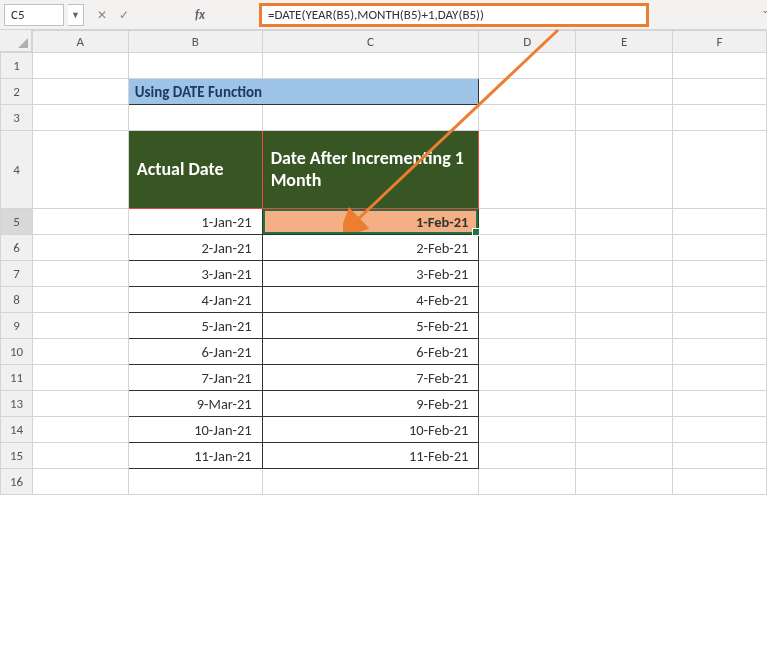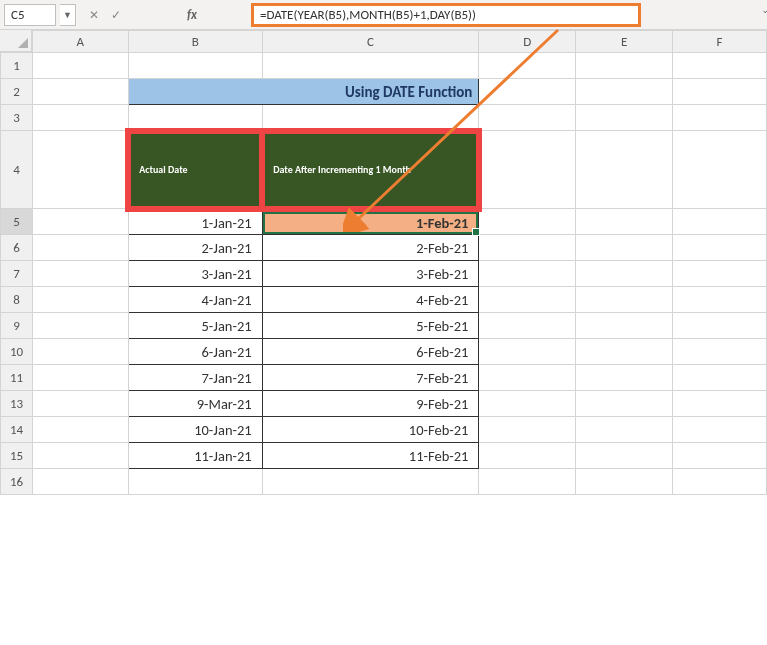--- a/index.html
+++ b/index.html
@@ -1,40 +1,40 @@
 <!DOCTYPE html>
 <html><head>
 <meta charset="utf-8">
 <style>
 * { box-sizing: border-box; margin: 0; padding: 0; }
 body { font-family: Calibri, Arial, sans-serif; font-size: 14px; background: #fff; color: #333; user-select: none; }
 
 .toolbar { display: flex; align-items: center; height: 30px; border-bottom: 1px solid #d4d4d4; background: #f3f2f1; padding: 2px 4px; gap: 4px; }
-.name-box { width: 52px; height: 22px; background: #fff; border: 1px solid #c0c0c0; padding: 1px 6px; font-size: 13px; display:flex; align-items:center; }
+.name-box { width: 60px; height: 22px; background: #fff; border: 1px solid #c0c0c0; padding: 1px 6px; font-size: 13px; display:flex; align-items:center; }
 .name-dd { width:16px; height:22px; border:1px solid #c0c0c0; border-left:none; background:#fff; display:flex; align-items:center; justify-content:center; color:#666; font-size:9px; }
 .fx-btns { display:flex; gap:2px; margin: 0 4px; }
 .fx-btn { width:20px; height:20px; display:flex; align-items:center; justify-content:center; color:#888; font-size:12px; }
 .fx-label { font-style: italic; font-weight: bold; color: #666; font-size: 13px; width:20px; text-align:center;margin-left:48px; }
 .formula-bar-wrap { flex:1; position:relative; }
 .formula-bar { height: 24px; background: #fff; border: 3px solid #ed7d31; padding: 1px 6px; font-size: 13px; display:flex; align-items:center; width: 390px; position:relative;margin-left:45px; }
 .formula-dd { position:absolute; right:-2px; top:4px; color:#666; font-size:9px; }
 
 .grid-wrap { position: relative; }
 .sel-all { position:absolute; left:0; top:0; width:32px; height:22px; background:#f0f0f0; border-right:1px solid #d4d4d4; border-bottom:1px solid #d4d4d4; }
 .sel-all::after { content:''; position:absolute; right:3px; bottom:3px; width:0; height:0; border-style:solid; border-width:0 0 10px 10px; border-color: transparent transparent #b0b0b0 transparent; }
 
 table.grid { border-collapse: collapse; table-layout: fixed; }
 .col-head th { background: #f0f0f0; border: 1px solid #d4d4d4; height: 22px; font-weight: normal; color: #555; font-size: 13px; text-align:center; }
 .col-head th.rowh { width:32px; }
 .row-head { background: #f0f0f0; border: 1px solid #d4d4d4; width:32px; text-align:center; font-weight:normal; color:#555; font-size:13px; }
 .row-head.sel { background:#d8d8d8; }
 td.cell { border: 1px solid #d4d4d4; height: 26px; padding: 2px 6px; background:#fff; vertical-align:middle; }
 
-td.title { background:#9dc3e6; color:#203864; font-weight:bold; text-align:right; border:1px solid #333; font-size:15px; }
-td.hdr { background:#375623; color:#fff; font-weight:bold; border:6px solid #ef4444; padding:4px 8px; font-size:10px; line-height:1.2; }
+td.title { background:#9dc3e6; color:#203864; font-weight:bold; text-align:left; border:1px solid #333; font-size:15px; }
+td.hdr { background:#375623; color:#fff; font-weight:bold; border:1px solid #ef4444; padding:4px 8px; font-size:18px; line-height:1.2; }
 td.data { border:1px solid #333; text-align:right; padding:2px 10px; font-size:14.5px; }
 td.data.highlight { background:#f4b084; font-weight:bold; position:relative; }
 td.data.highlight::after { content:''; position:absolute; right:-2px; bottom:-2px; width:6px; height:6px; background:#217346; border:1px solid #fff; }
 .sel-border { box-shadow: inset 0 0 0 2px #217346; margin-left: 28px; }
 
 .col-A { width:96px; }
 .col-B { width:134px; }
 .col-C { width:217px; }
 .col-D { width:97px; }
 .col-E { width:97px; }

